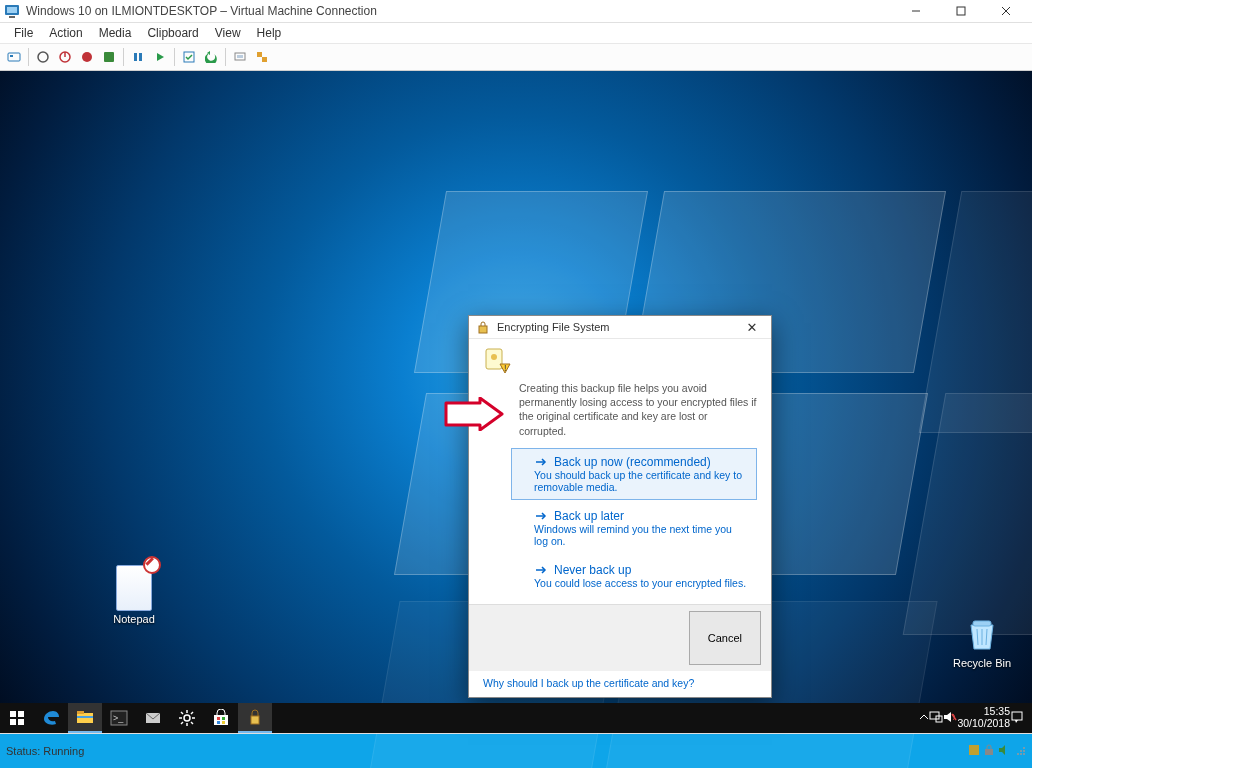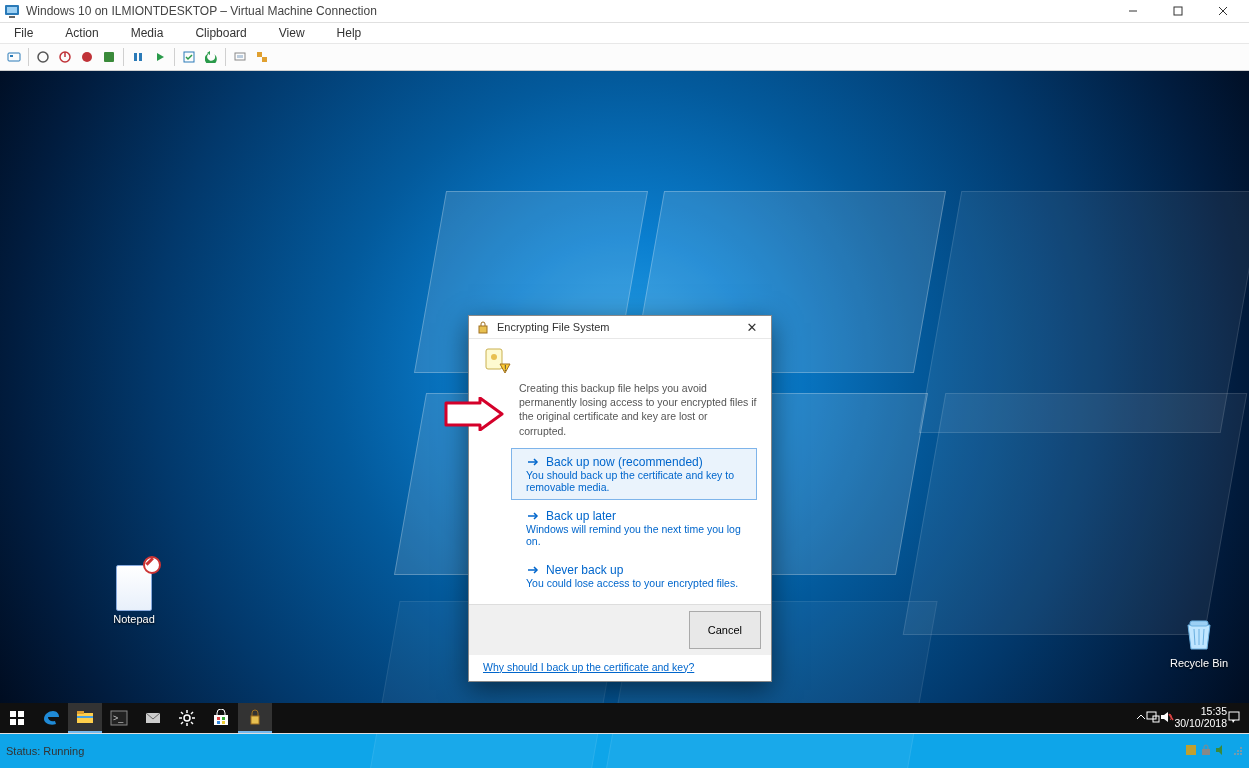--- a/index.html
+++ b/index.html
@@ -1,24 +1,24 @@
 <!DOCTYPE html>
 <html><head>
 <meta charset="utf-8">
 <style>
   html,body{margin:0;padding:0;height:100%;font-family:"Segoe UI",Tahoma,sans-serif;font-size:12px;background:#fff;overflow:hidden}
-  .vm-window{display:flex;flex-direction:column;width:1249px;height:768px;position:relative;background:#fff}
+  .vm-window{display:flex;flex-direction:column;width:1032px;height:768px;position:relative;background:#fff}
   
   .vm-titlebar{height:22px;display:flex;align-items:center;background:#fff;border-bottom:1px solid #e0e0e0;padding:0 4px;color:#444}
   .vm-titlebar .icon{width:16px;height:16px;margin-right:6px;display:inline-flex;align-items:center;justify-content:center}
   .vm-titlebar .title{flex:1;font-size:12px}
   .vm-titlebar .win-controls{display:flex;gap:0}
   .vm-titlebar .win-controls span{width:45px;height:22px;display:flex;align-items:center;justify-content:center;color:#555}
   
-  .vm-menu{height:20px;display:flex;align-items:center;padding:0 6px;gap:16px;color:#333;background:#fff}
+  .vm-menu{height:20px;display:flex;align-items:center;padding:0 6px;gap:0;color:#333;background:#fff}
   .vm-menu span{padding:2px 8px;font-size:12px;cursor:default}
   
   .vm-toolbar{height:26px;display:flex;align-items:center;padding:0 4px;gap:2px;border-top:1px solid #e8e8e8;border-bottom:1px solid #d0d0d0;background:#fcfcfc}
   .vm-toolbar .tb-btn{width:20px;height:20px;display:flex;align-items:center;justify-content:center;border-radius:2px}
   .vm-toolbar .sep{width:1px;height:18px;background:#d0d0d0;margin:0 2px}
   
   .guest{flex:1;position:relative;background:radial-gradient(circle at 50% 45%, #2aa0e4 0%, #0a7fd0 18%, #035a9c 40%, #02386b 65%, #011c3e 85%, #000a1c 100%)}
   
   .pane{position:absolute;background:rgba(255,255,255,0.13);border:1px solid rgba(255,255,255,0.25);transform:skewX(-10deg)}
   .p1{width:200px;height:180px;left:430px;top:120px}
@@ -41,28 +41,28 @@
   .dialog{position:absolute;left:468px;top:244px;width:302px;background:#fff;border:1px solid #888;box-shadow:0 8px 26px rgba(0,0,0,.5);font-size:11px;color:#333}
   .dialog .dlg-title{height:22px;display:flex;align-items:center;padding:0 6px;border-bottom:1px solid #e8e8e8}
   .dialog .dlg-title .ic{width:16px;height:16px;margin-right:6px;display:inline-flex;align-items:center;justify-content:center}
   .dialog .dlg-title .t{flex:1;font-size:11px;color:#333}
   .dialog .dlg-title .x{width:26px;text-align:center;font-size:13px;color:#333}
   .dialog .dlg-body{padding:8px 14px 6px 14px}
   .dlg-heading{display:flex;align-items:flex-start;gap:8px;margin-bottom:6px}
   .dlg-heading .big-ic{width:28px;height:28px;flex:none}
   .dlg-heading .h{color:#0066cc;font-size:12px}
   .dlg-desc{font-size:10.5px;color:#555;line-height:1.35;margin-left:36px;margin-bottom:10px}
-  .cmd-link{border:1px solid transparent;padding:6px 8px 6px 14px;margin:0 0 2px 28px;cursor:default}
+  .cmd-link{border:1px solid transparent;padding:6px 8px 6px 22px;margin:0 0 2px 28px;cursor:default}
   .cmd-link.hover{border:1px solid #7eb4ea;background:#eaf3fc}
   .cmd-link .row1{display:flex;align-items:center;gap:6px;color:#0066cc;font-size:12px}
   .cmd-link .row2{font-size:10.5px;color:#0066cc;}
   .arrow-ic{width:14px;height:14px;flex:none}
   .dlg-footer{border-top:1px solid #ddd;background:#f0f0f0;padding:6px 10px;text-align:right}
-  .dlg-footer button{font-size:11px;padding:12px 18px;border:1px solid #aaa;background:#e8e8e8}
-  .dlg-link{display:block;padding:6px 14px 8px;color:#0066cc;font-size:10.5px;text-decoration:underline;background:#fff}
+  .dlg-footer button{font-size:11px;padding:20px 18px;border:1px solid #aaa;background:#e8e8e8}
+  .dlg-link{display:block;padding:6px 14px 8px;color:#0066cc;font-size:10.5px;background:#fff}
   
   .red-arrow{position:absolute;left:444px;top:326px;pointer-events:none}
   
   .taskbar{position:absolute;left:0;right:0;bottom:0;height:30px;background:#101010;display:flex;align-items:stretch;color:#fff}
   .taskbar .tb-item{width:34px;display:flex;align-items:center;justify-content:center}
   .taskbar .tb-item.active{background:#333;border-bottom:2px solid #76b9ed;box-sizing:border-box}
   .taskbar .tray{margin-left:auto;display:flex;align-items:center;padding:0 8px;font-size:10.5px}
   .taskbar .clock{text-align:right;line-height:1.1;font-size:10.5px}
   
   .statusbar{height:18px;display:flex;align-items:center;padding:8px 6px;font-size:11px;background:#0ea5e9;border-top:1px solid #e0e0e0;color:#333}

